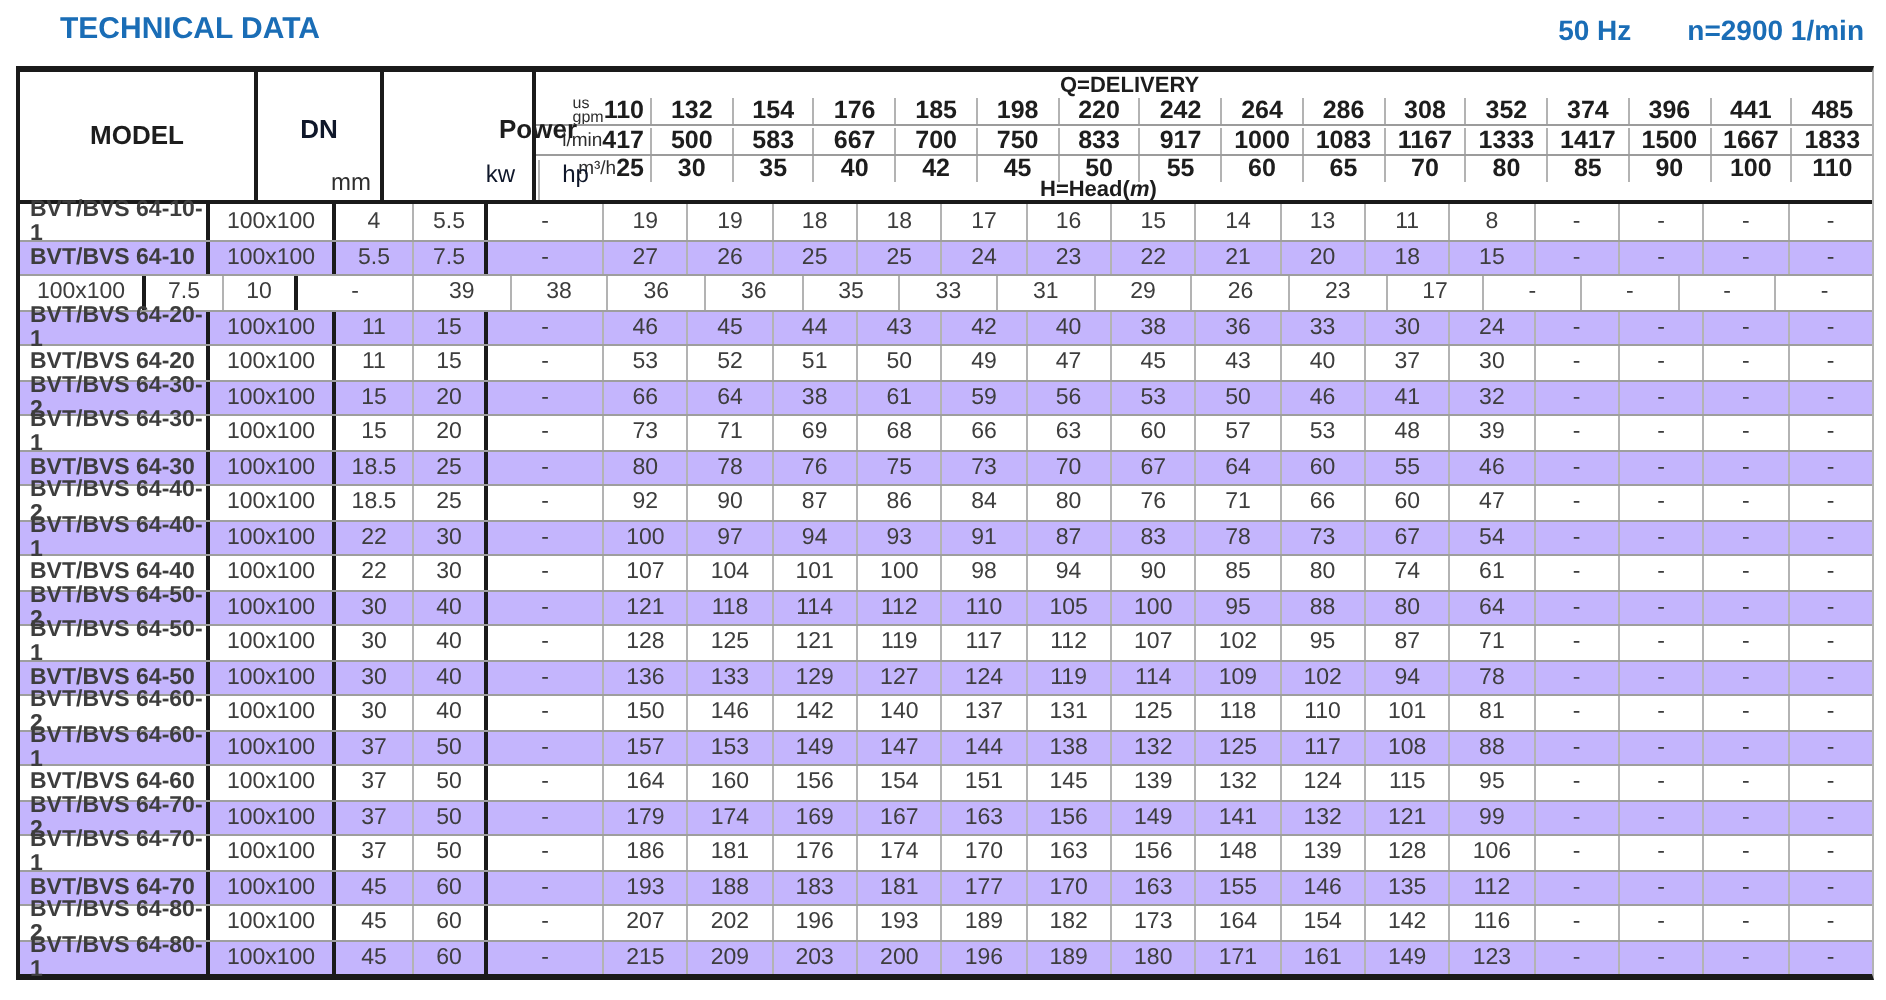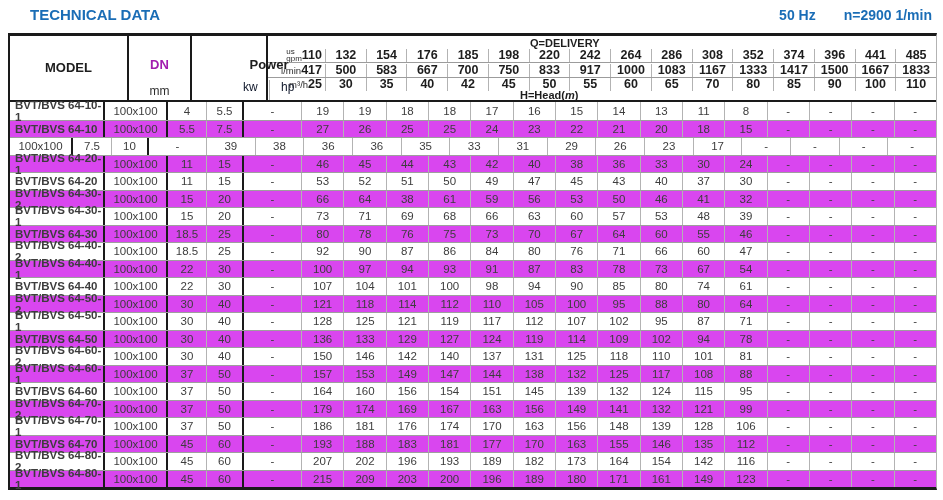--- a/index.html
+++ b/index.html
@@ -25,23 +25,23 @@
     background: #fff;
   }
 
   
   .thead { display: flex; height: 66px; border-bottom: 2.5px solid #1a1a1a; }
   .h-model { width: 119px; border-right: 2px solid #1a1a1a; position: relative; }
   .h-model > span { position: absolute; top: 24px; width: 100%; text-align: center;
     font-weight: bold; font-size: 13px; color: #1d1d1d; }
   .h-dn { width: 63px; border-right: 2px solid #1a1a1a; position: relative; }
   .h-dn .lbl { position: absolute; top: 21px; width: 100%; text-align: center;
-    font-weight: bold; font-size: 13px; color: #a21caf; }
+    font-weight: bold; font-size: 13px; color: #0f172a; }
   .h-dn .unit { position: absolute; bottom: 2px; width: 100%; text-align: center;
-    font-size: 12px; color: #2e2e2e; }
+    font-size: 12px; color: #2e2e2e; margin-left: 16px; }
   .h-power { width: 76px; border-right: 2.5px solid #1a1a1a; position: relative; padding-left: 40px; }
   .h-power .lbl { position: absolute; top: 21px; width: 100%; text-align: center;
     font-weight: bold; font-size: 13px; color: #1d1d1d; }
   .h-power .units { position: absolute; bottom: 0; width: 100%; height: 20px; display: flex; }
   .h-power .units span { flex: 1; text-align: center; font-size: 12px; color: #0f172a; }
   .h-power .units span + span { border-left: 1px solid #b3b3b3; }
 
   .h-q { flex: 1; display: flex; flex-direction: column; }
   .q-deliv { height: 12px; position: relative; padding-left: 24px; }
   .q-deliv > span { position: absolute; left: 262px; top: 1px;
@@ -58,21 +58,21 @@
     font-size: 8px; font-weight: normal; color: #2e2e2e; line-height: 0.9; }
   .u-sm { font-size: 9.5px; font-weight: normal; color: #2e2e2e; padding-bottom: 1px; }
   .q-head { height: 9.5px; position: relative; }
   .q-head > span { position: absolute; left: 252px; top: -2px;
     font-weight: bold; font-size: 11px; color: #1d1d1d; }
   .q-head .it { font-style: italic; }
 
   
   .trow { display: flex; height: 17.5px; }
   .trow + .trow { border-top: 1px solid #9e9e9e; }
-  .trow.alt { background: #d946ef; }
+  .trow.alt { background: #c4b5fd; }
   .trow > div { display: flex; align-items: center; height: 100%;
     font-size: 11.5px; color: #3d3d3d; }
   .c-model { width: 95px; border-right: 2px solid #1a1a1a;
     font-weight: bold; font-size: 12px; color: #151515; padding-left: 5px; }
   .c-dn { width: 63px; border-right: 2px solid #1a1a1a; justify-content: center; }
   .c-kw { width: 38px; justify-content: center; }
   .c-hp { width: 38px; justify-content: center;
     border-left: 1px solid #b3b3b3; border-right: 2.5px solid #1a1a1a; }
   .c-h { flex: 1; justify-content: center; border-left: 1px solid #b3b3b3; }
   .c-h.first { flex: 0 0 57px; border-left: none; }

